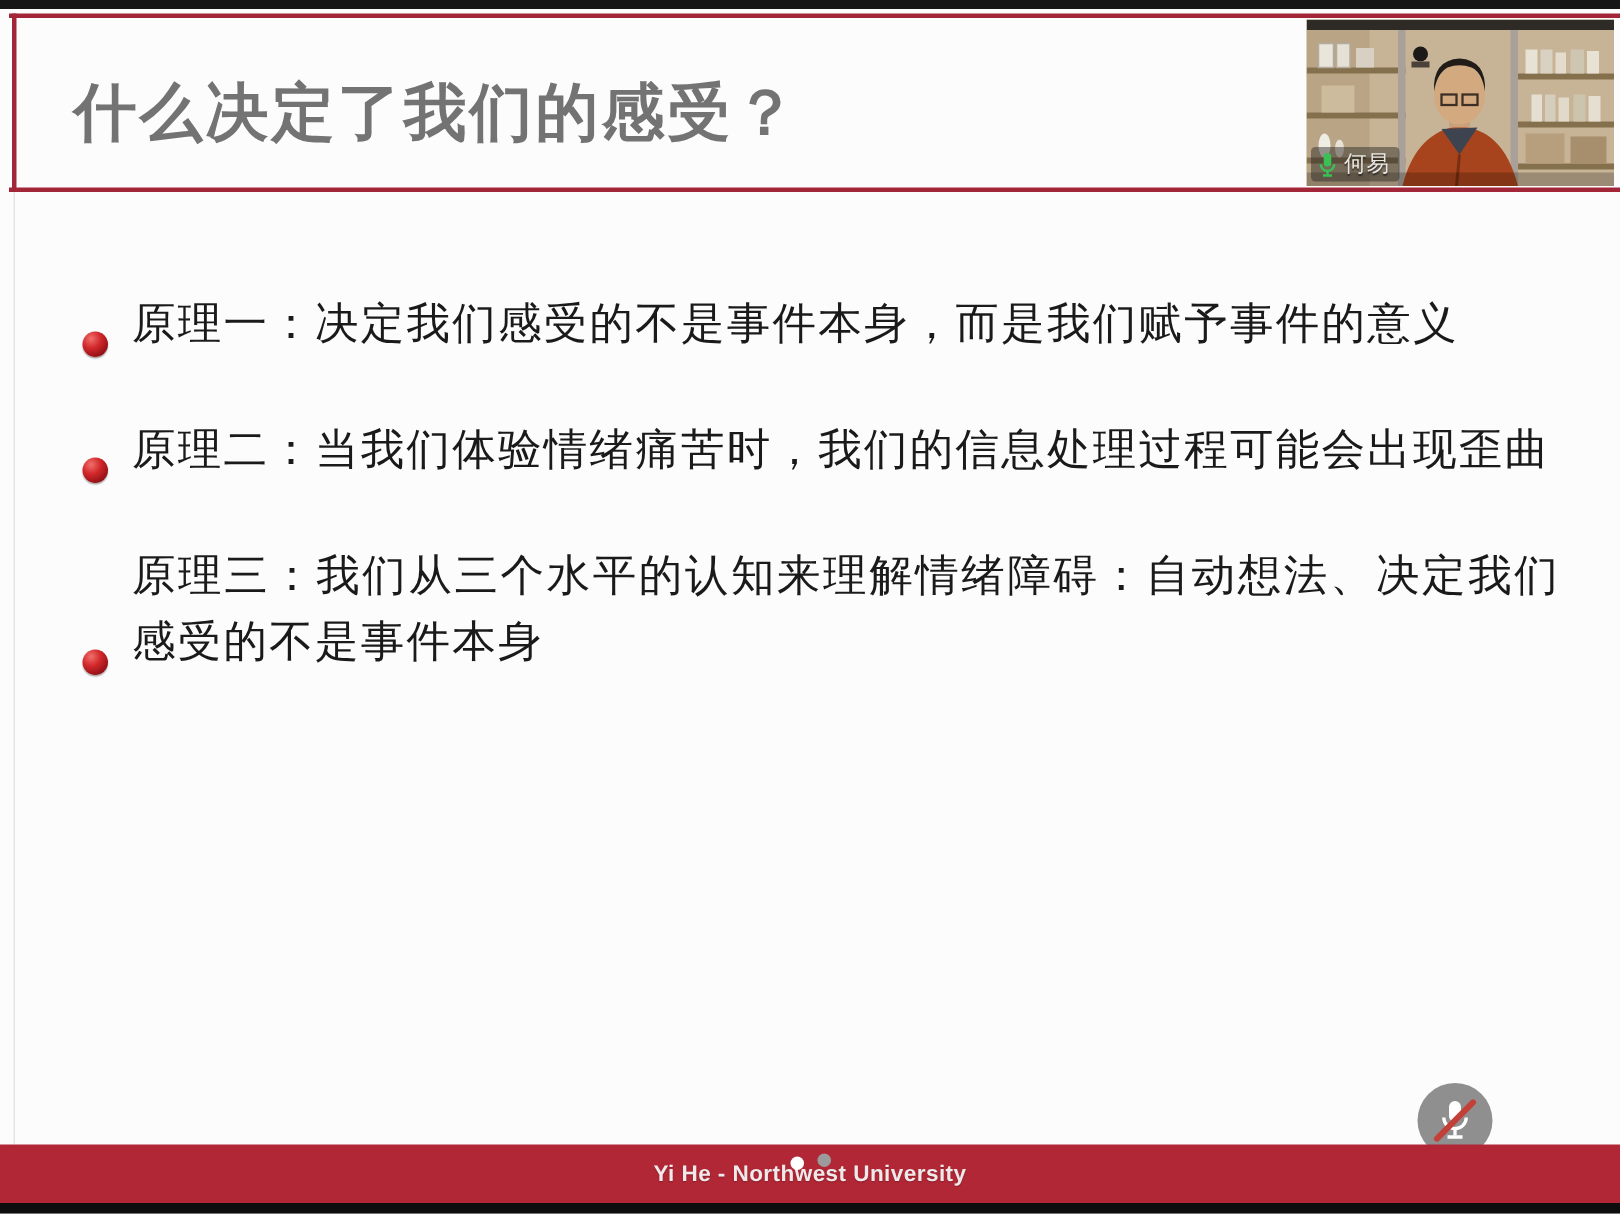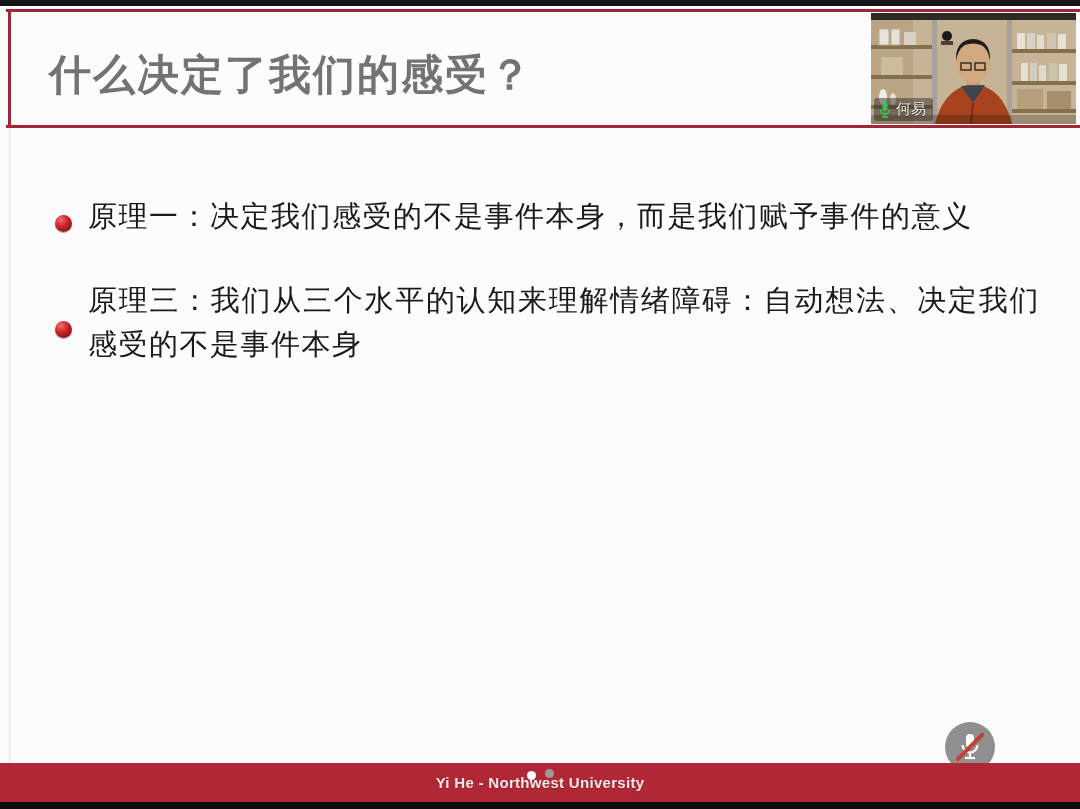--- a/index.html
+++ b/index.html
@@ -20,21 +20,21 @@
   .vline-faint  { position:absolute; left:9px;  top:128px; width:1px;  height:635px; background:#e4e4e4; }
 
   .slide-title {
     position:absolute; left:49px; top:47px;
     font-size:42px; font-weight:700; color:#737373; letter-spacing:2px;
     white-space:nowrap;
   }
 
   
   .bullets { position:absolute; left:55px; top:194px; list-style:none; width:985px; }
-  .bullets li { display:flex; align-items:center; margin-bottom:40px; }
+  .bullets li { display:flex; align-items:flex-end; margin-bottom:40px; }
   .ball {
     flex:0 0 17px; width:17px; height:17px; margin-top:14px; margin-right:16px;
     border-radius:50%;
     background:radial-gradient(circle at 34% 28%, #f0706c 0%, #d2282b 38%, #8f1014 78%, #55080b 100%);
     box-shadow:0 1px 1px rgba(0,0,0,.35);
   }
   .bullet-text {
     width:955px; font-size:29px; line-height:44px; letter-spacing:1.5px;
     color:#1a1a1a; text-align:justify; text-justify:inter-ideograph;
   }
@@ -94,20 +94,24 @@
   <div class="vline-left"></div>
   <div class="hline-title"></div>
   <div class="vline-faint"></div>
 
   <h1 class="slide-title">什么决定了我们的感受？</h1>
 
   <ul class="bullets">
     <li>
       <span class="ball"></span>
       <span class="bullet-text">原理一：决定我们感受的不是事件本身，而是我们赋予事件的意义</span>
+    </li>
+    <li>
+      <span class="ball"></span>
+      <span class="bullet-text">原理二：当我们体验情绪痛苦时，我们的信息处理过程可能会出现歪曲</span>
     </li>
     <li>
       <span class="ball"></span>
       <span class="bullet-text">原理三：我们从三个水平的认知来理解情绪障碍：自动想法、决定我们感受的不是事件本身</span>
     </li>
   </ul>
 
   <svg class="red-arc" width="24" height="90">
     <path d="M5,3 Q23,45 5,87" stroke="#8e1f2e" stroke-width="5" fill="none"></path>
   </svg>

